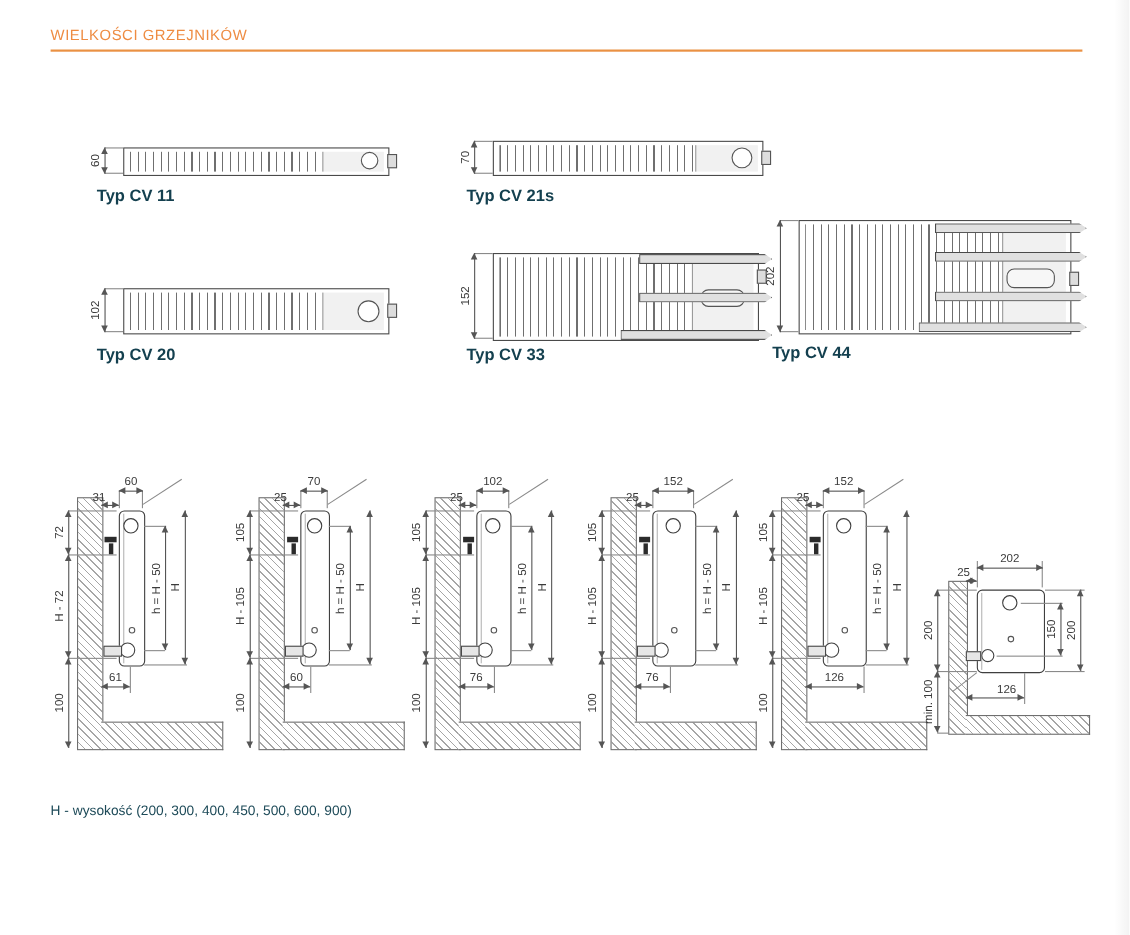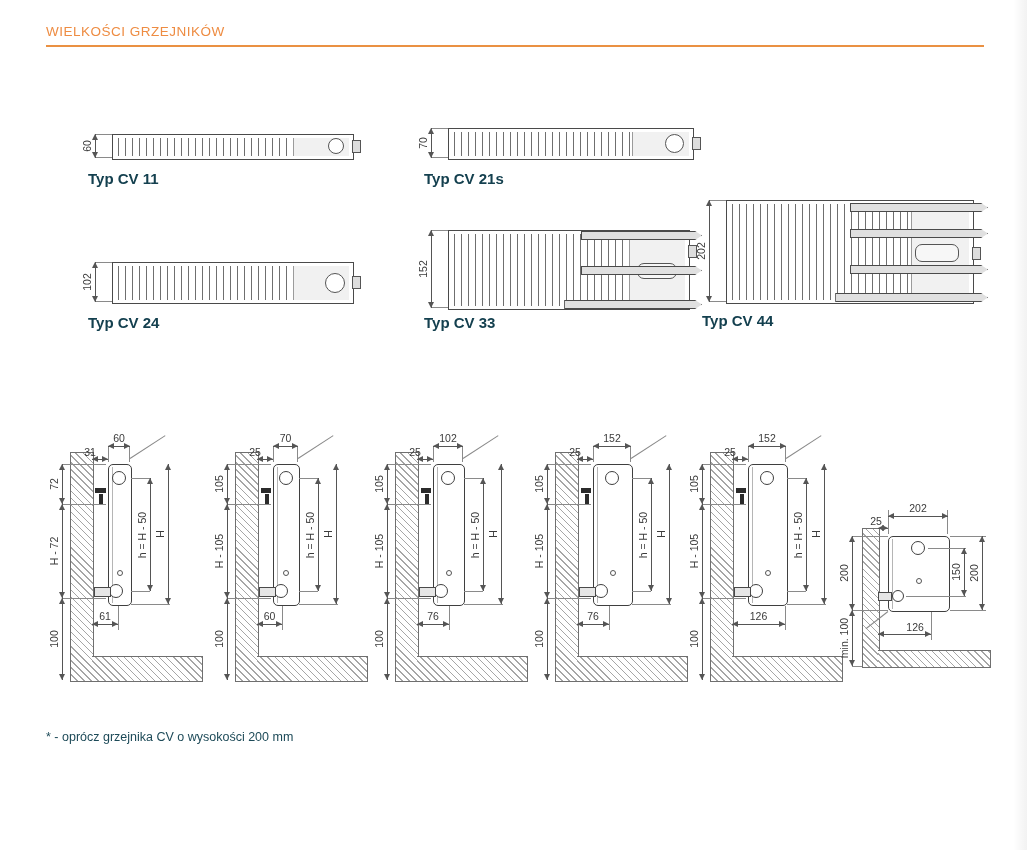--- a/index.html
+++ b/index.html
@@ -100,21 +100,21 @@
     <div class="dimv" style="left:9px;top:0;height:40px">
       <span class="lbl">102</span>
     </div>
     <div class="tv-body" style="width:240px;height:40px">
       <div class="fins"></div>
       <div class="tv-end"></div>
       <div class="tv-circle" style="right:8px;top:10px;width:18px;height:18px"></div>
       <div class="stub" style="right:-8px;top:13px"></div>
     </div>
   </div>
-  <div class="typ-label" style="left:88px;top:314px">Typ CV 24</div>
+  <div class="typ-label" style="left:88px;top:314px">Typ CV 20</div>
 
   <div class="tv" style="left:422px;top:230px;width:272px;height:78px">
     <div class="ext" style="left:9px;top:0;width:17px"></div>
     <div class="ext" style="left:9px;top:77px;width:17px"></div>
     <div class="dimv" style="left:9px;top:0;height:78px">
       <span class="lbl">152</span>
     </div>
     <div class="tv-body" style="width:240px;height:78px">
       <div class="fins"></div>
       <div class="tv-end"></div>
@@ -413,15 +413,15 @@
     <div class="dimv" style="left:136px;top:52px;height:74px">
       <span class="lbl">200</span>
     </div>
     <div class="extv" style="left:85px;top:128px;height:28px"></div>
     <div class="dimh" style="left:32px;width:53px;top:150px">
       <span class="lbl" style="left:70%;top:-13px">126</span>
     </div>
   </div>
 
   <div class="legend">
-    <div>* - oprócz grzejnika CV o wysokości 200 mm</div>
+    <div>H - wysokość (200, 300, 400, 450, 500, 600, 900)</div>
   </div>
 </div>
 
 </body></html>

